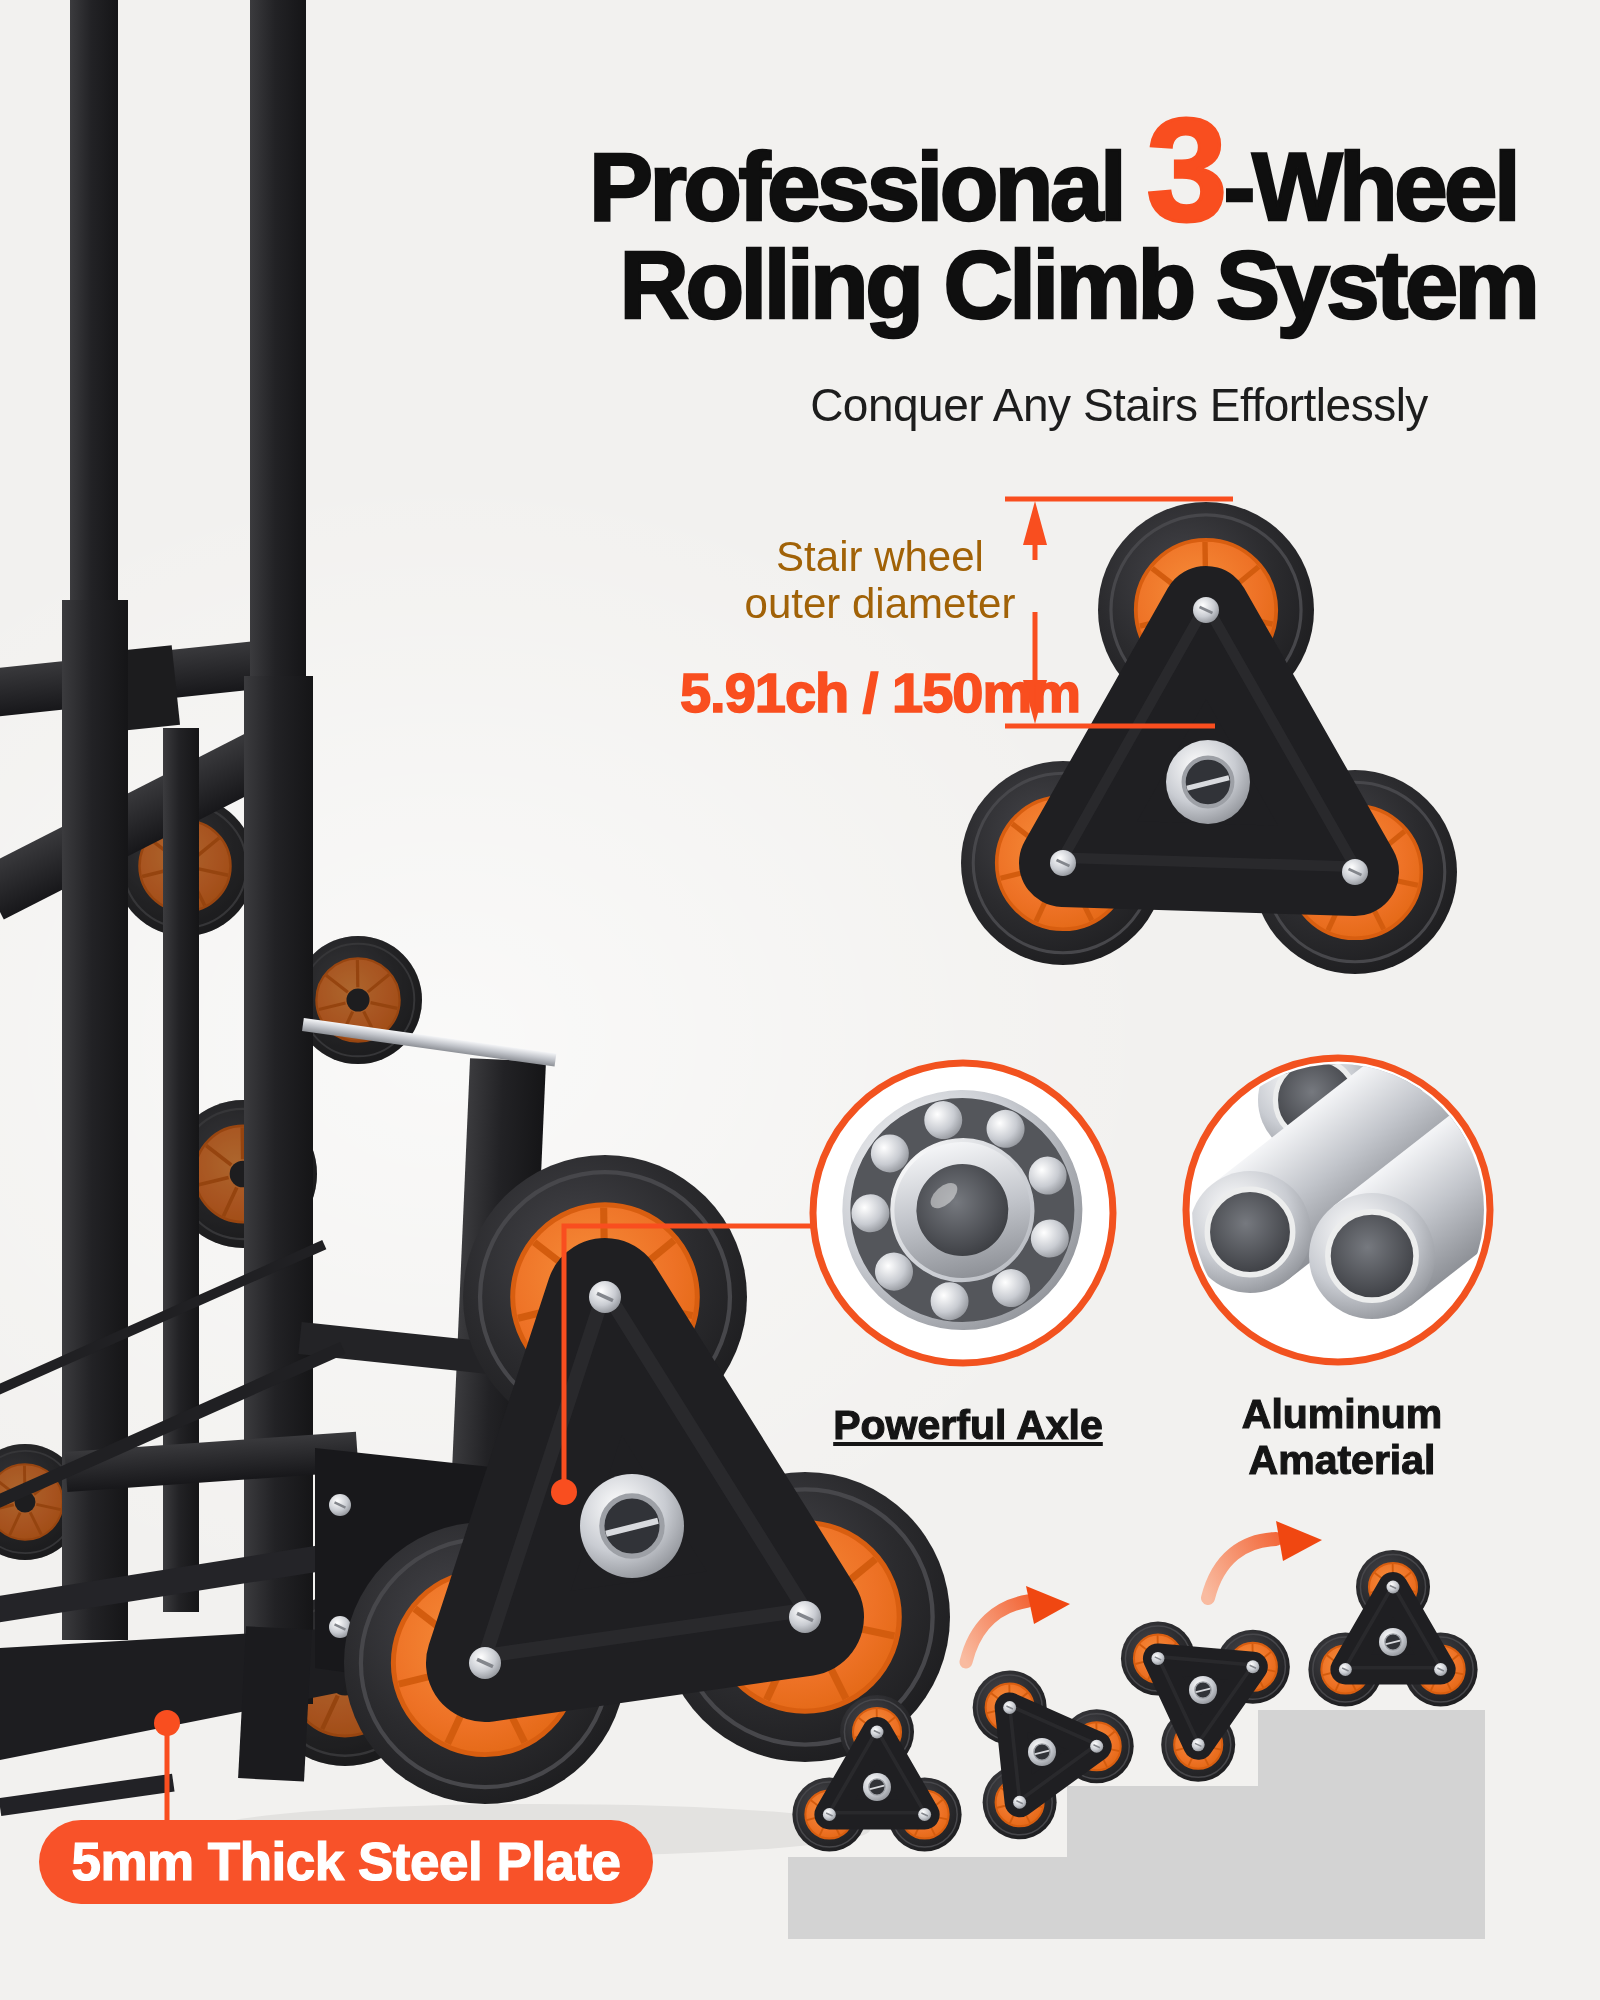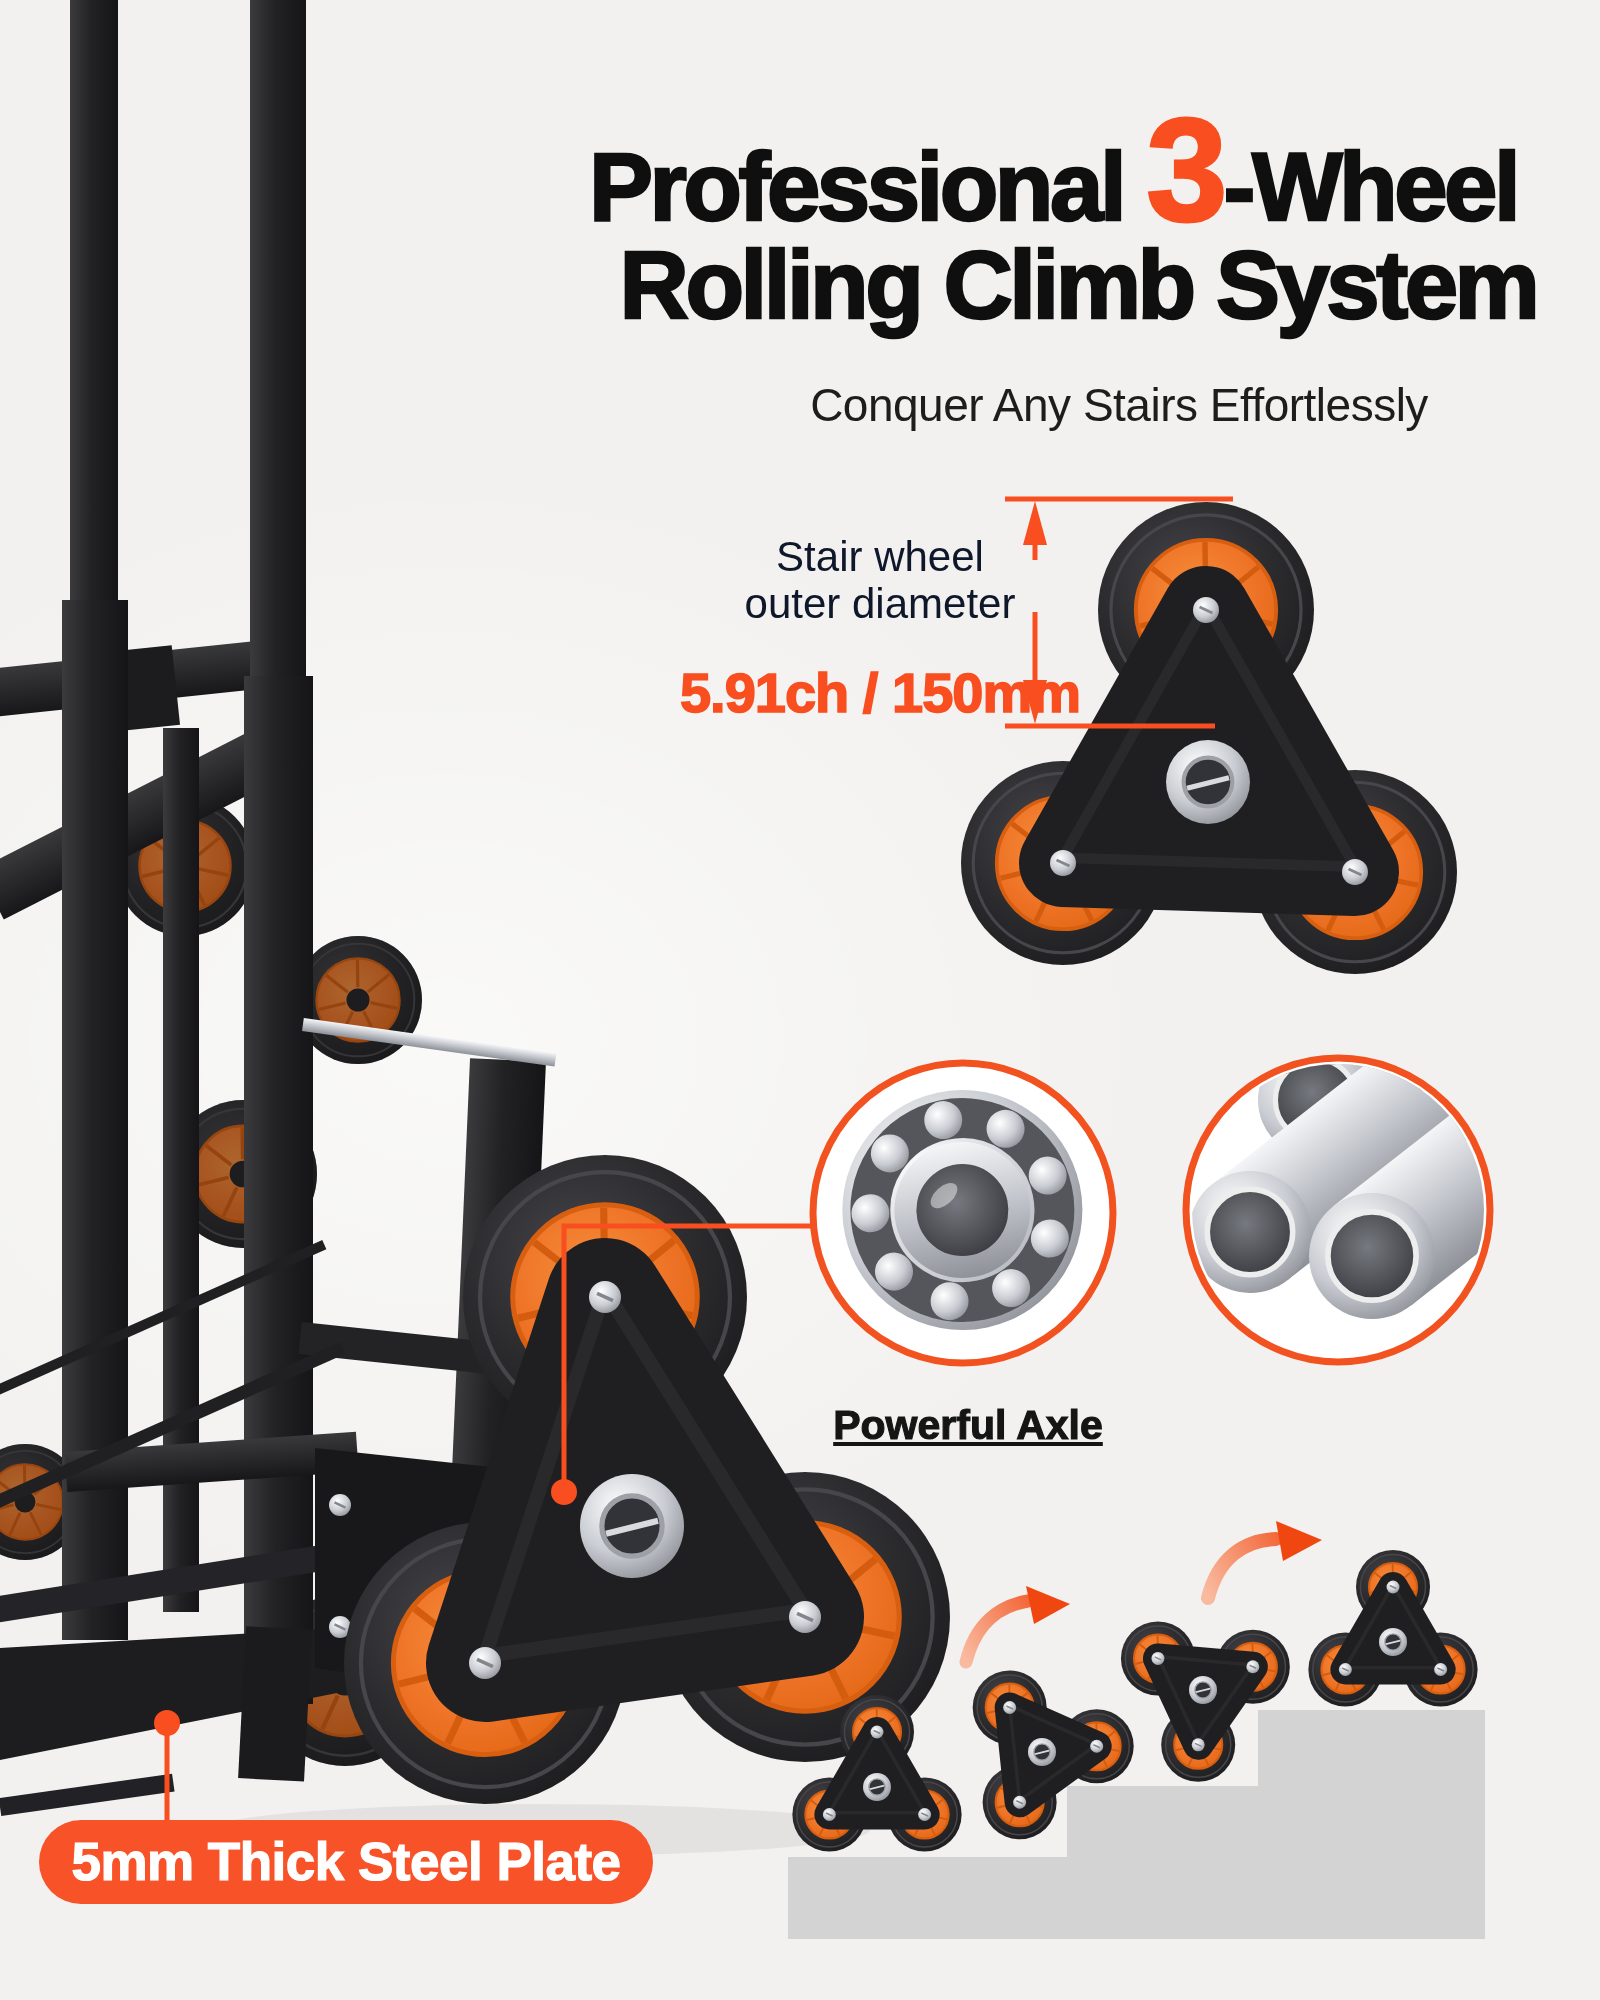--- a/index.html
+++ b/index.html
@@ -28,21 +28,21 @@
   .hl{
     font-size:146px; color:var(--accent);
     -webkit-text-stroke:3px var(--accent); letter-spacing:-4px;
   }
   .subtitle{
     left:369px; top:382px; width:1500px;
     font-size:46px; font-weight:400; color:#1d1d1d; line-height:46px; letter-spacing:-0.5px;
   }
   .dim-label{
     left:630px; top:533px; width:500px;
-    font-size:42px; line-height:1.13; color:#0f172a; white-space:pre-line;
+    font-size:42px; line-height:1.13; color:#a16207; white-space:pre-line;
   }
   .dim-value{
     left:580px; top:620px; width:600px;
     font-size:56px; font-weight:700; color:var(--accent);
     -webkit-text-stroke:1.6px var(--accent); letter-spacing:-1px;margin-top:40px;
   }
   .callout-label{
     font-size:41px; font-weight:700; line-height:1.13; color:#151515;
     -webkit-text-stroke:1.1px #151515;
   }
@@ -629,17 +629,19 @@
 
   <div class="txt title-line t1"><span>Professional </span><span class="hl">3</span><span>-Wheel</span></div>
   <div class="txt title-line t2">Rolling Climb System</div>
   <div class="txt subtitle">Conquer Any Stairs Effortlessly</div>
 
   <div class="txt dim-label">Stair wheel
 outer diameter</div>
   <div class="txt dim-value">5.91ch / 150mm</div>
 
   <div class="txt callout-label axle-label">Powerful Axle</div>
+  <div class="txt callout-label alu-label" style="white-space:pre-line;">Aluminum
+Amaterial</div>
 
   <div class="badge">
     <span>5mm Thick Steel Plate</span>
   </div>
 </div>
 
 </body></html>

